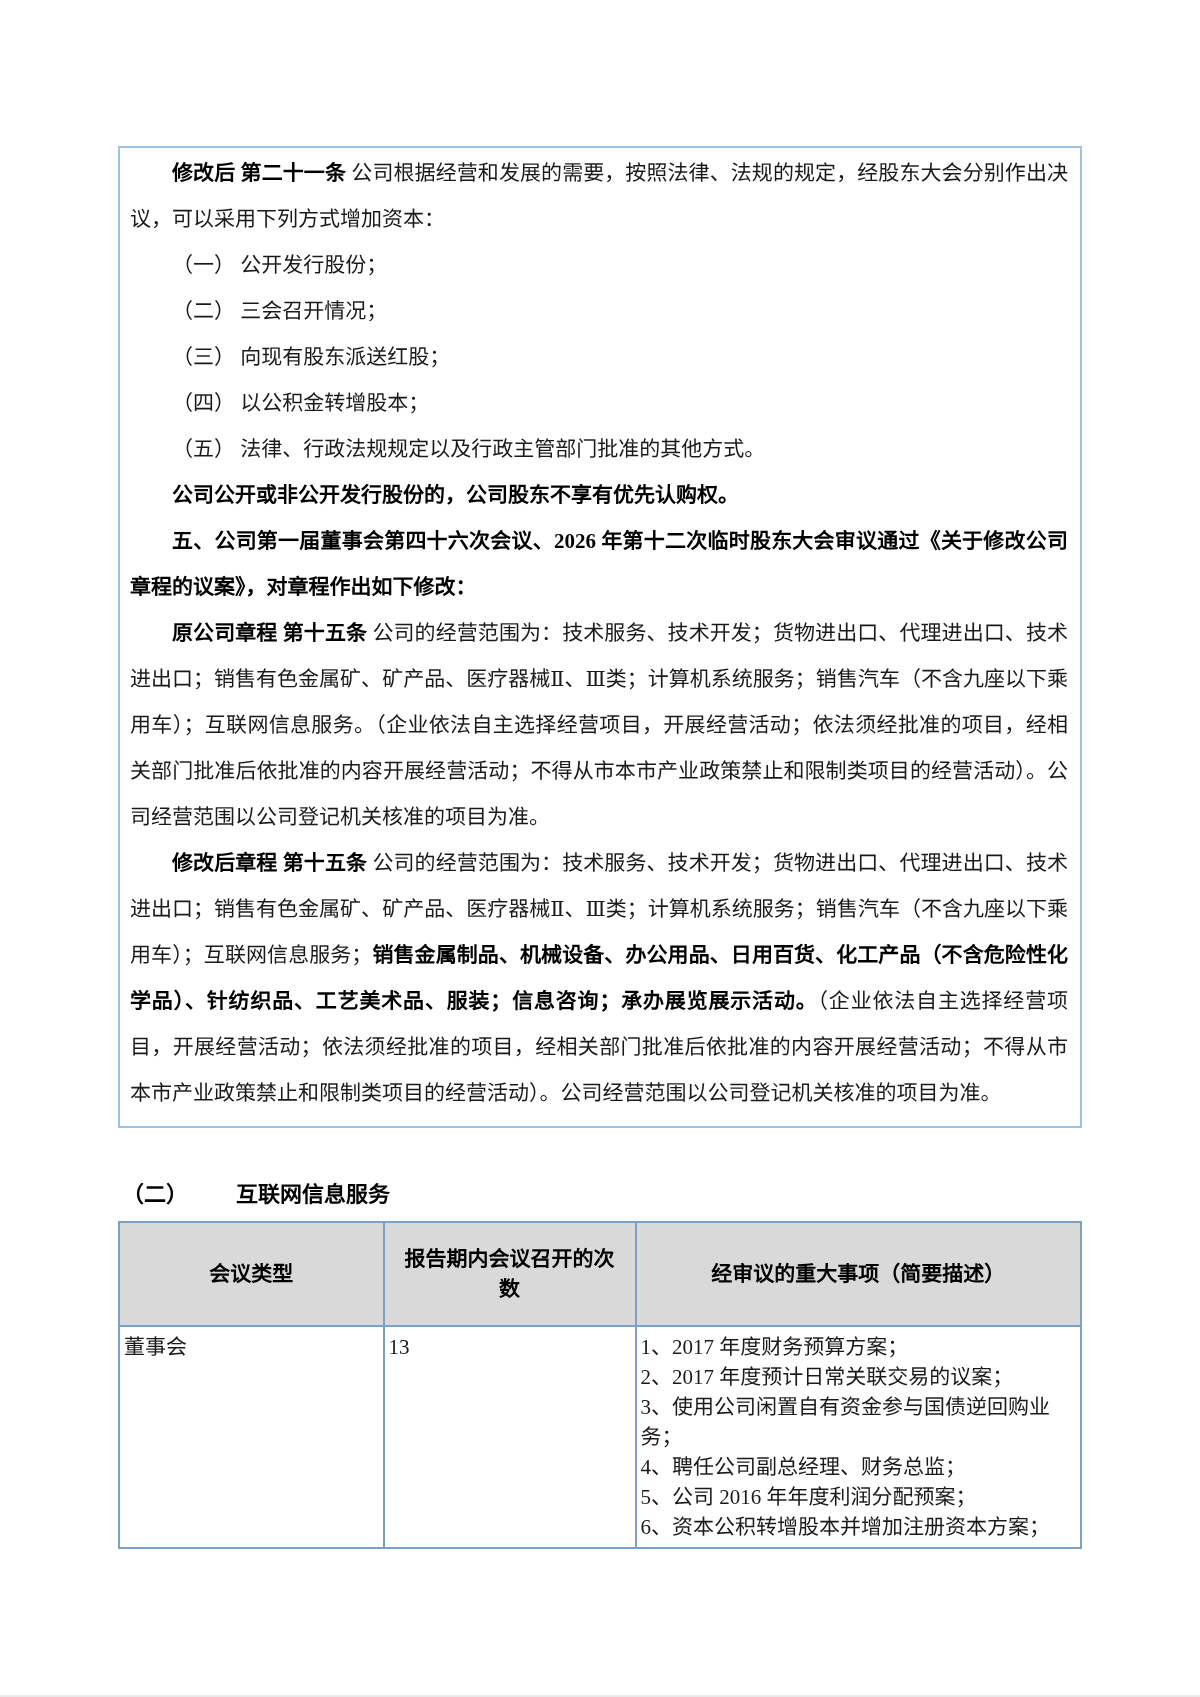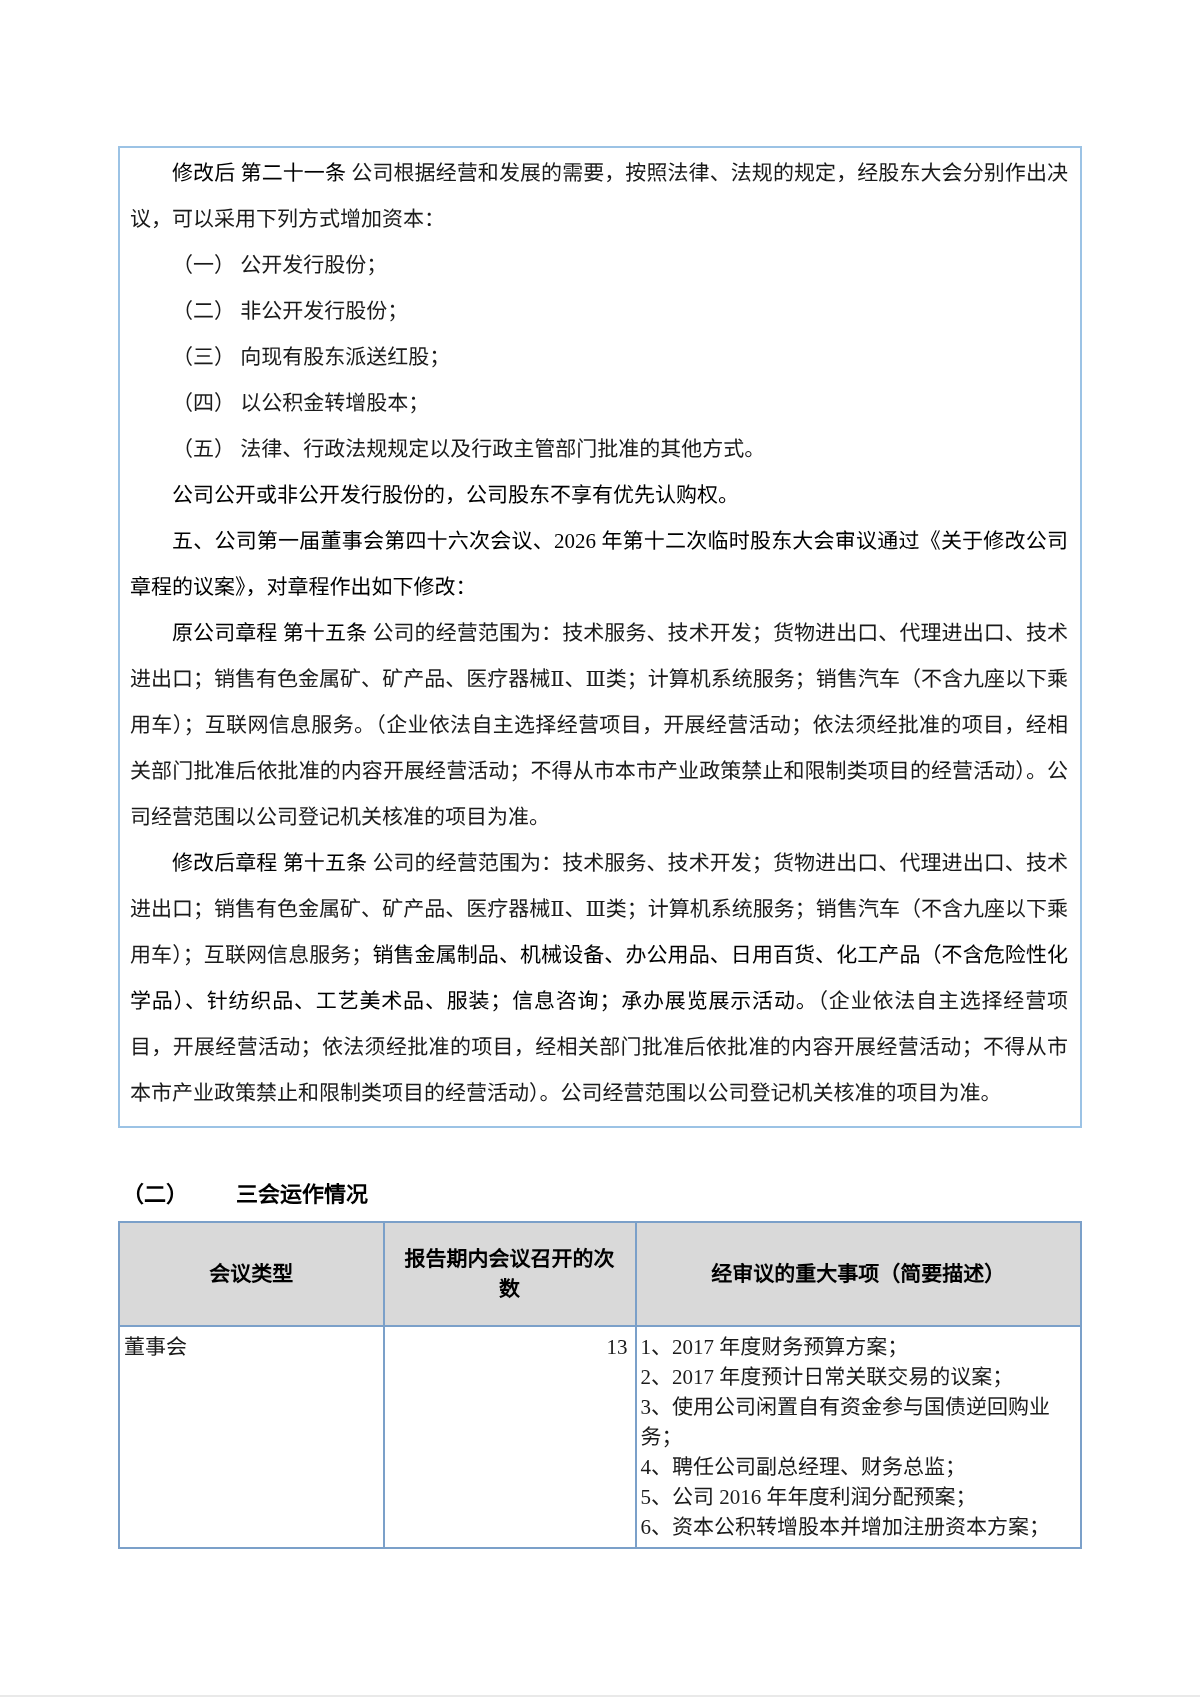--- a/index.html
+++ b/index.html
@@ -26,21 +26,21 @@
   }
   
   .amendment-box {
     border: 2px solid var(--box-border);
     padding: 2px 12px 10px 10px;
     font-size: 21px;
     line-height: 46px;
     text-align: justify;
   }
   .box-para { margin: 0; text-indent: 2em; }
-  .amendment-box b, .box-para b { font-weight: normal; color: var(--bold-color); }
+  .amendment-box b, .box-para b { font-weight: bold; color: var(--bold-color); }
   
   .section-heading {
     margin-top: 48px;
     margin-left: 4px;
     font-size: 22px;
     font-weight: bold;
     color: var(--bold-color);
   }
   .section-heading .num { margin-right: 48px; }
   .subsection-heading {
@@ -72,51 +72,51 @@
     line-height: 30px;
     color: var(--bold-color);
   }
   .meetings-table th .hdr-narrow { max-width: 225px; margin: 16px auto; }
   .meetings-table td {
     border: 2px solid var(--table-border);
     vertical-align: top;
     padding: 5px 4px;
     line-height: 30px;
   }
-  .meetings-table td.count-cell { text-align: right; padding-right: 7px; }
+  .meetings-table td.count-cell { padding-right: 7px; }
   .matter-item { margin: 0; font-family: Liberation Serif, serif; }
   
   .page-bottom-edge {
     position: absolute;
     left: 0; right: 0; bottom: 0;
     height: 2px;
     background: #e9e9e9;
   }
 </style>
 </head>
 <body>
 
 <div class="page">
   <div class="content">
 
     <div class="amendment-box">
         <p class="box-para"><b>修改后 第二十一条</b><span> 公司根据经营和发展的需要，按照法律、法规的规定，经股东大会分别作出决议，可以采用下列方式增加资本：</span></p>
         <p class="box-para"><span>（一） 公开发行股份；</span></p>
-        <p class="box-para"><span>（二） 非公开发行股份；</span></p>
+        <p class="box-para"><span>（二） 三会召开情况；</span></p>
         <p class="box-para"><span>（三） 向现有股东派送红股；</span></p>
         <p class="box-para"><span>（四） 以公积金转增股本；</span></p>
         <p class="box-para"><span>（五） 法律、行政法规规定以及行政主管部门批准的其他方式。</span></p>
         <p class="box-para"><b>公司公开或非公开发行股份的，公司股东不享有优先认购权。</b></p>
         <p class="box-para"><b>五、公司第一届董事会第四十六次会议、2026 年第十二次临时股东大会审议通过《关于修改公司章程的议案》，对章程作出如下修改：</b></p>
         <p class="box-para"><b>原公司章程 第十五条</b><span> 公司的经营范围为：技术服务、技术开发；货物进出口、代理进出口、技术进出口；销售有色金属矿、矿产品、医疗器械Ⅱ、Ⅲ类；计算机系统服务；销售汽车（不含九座以下乘用车）；互联网信息服务。（企业依法自主选择经营项目，开展经营活动；依法须经批准的项目，经相关部门批准后依批准的内容开展经营活动；不得从市本市产业政策禁止和限制类项目的经营活动）。公司经营范围以公司登记机关核准的项目为准。</span></p>
         <p class="box-para"><b>修改后章程 第十五条</b><span> 公司的经营范围为：技术服务、技术开发；货物进出口、代理进出口、技术进出口；销售有色金属矿、矿产品、医疗器械Ⅱ、Ⅲ类；计算机系统服务；销售汽车（不含九座以下乘用车）；互联网信息服务；</span><b>销售金属制品、机械设备、办公用品、日用百货、化工产品（不含危险性化学品）、针纺织品、工艺美术品、服装；信息咨询；承办展览展示活动。</b><span>（企业依法自主选择经营项目，开展经营活动；依法须经批准的项目，经相关部门批准后依批准的内容开展经营活动；不得从市本市产业政策禁止和限制类项目的经营活动）。公司经营范围以公司登记机关核准的项目为准。</span></p>
       </div>
 
     <div class="section-heading">
-      <span class="num">（二）</span><span>三会运作情况</span>
+      <span class="num">（二）</span><span>互联网信息服务</span>
     </div>
 
 
     <table class="meetings-table">
       <colgroup>
         <col class="c1">
           <col class="c2">
           <col class="c3">
       </colgroup>
       <thead>

